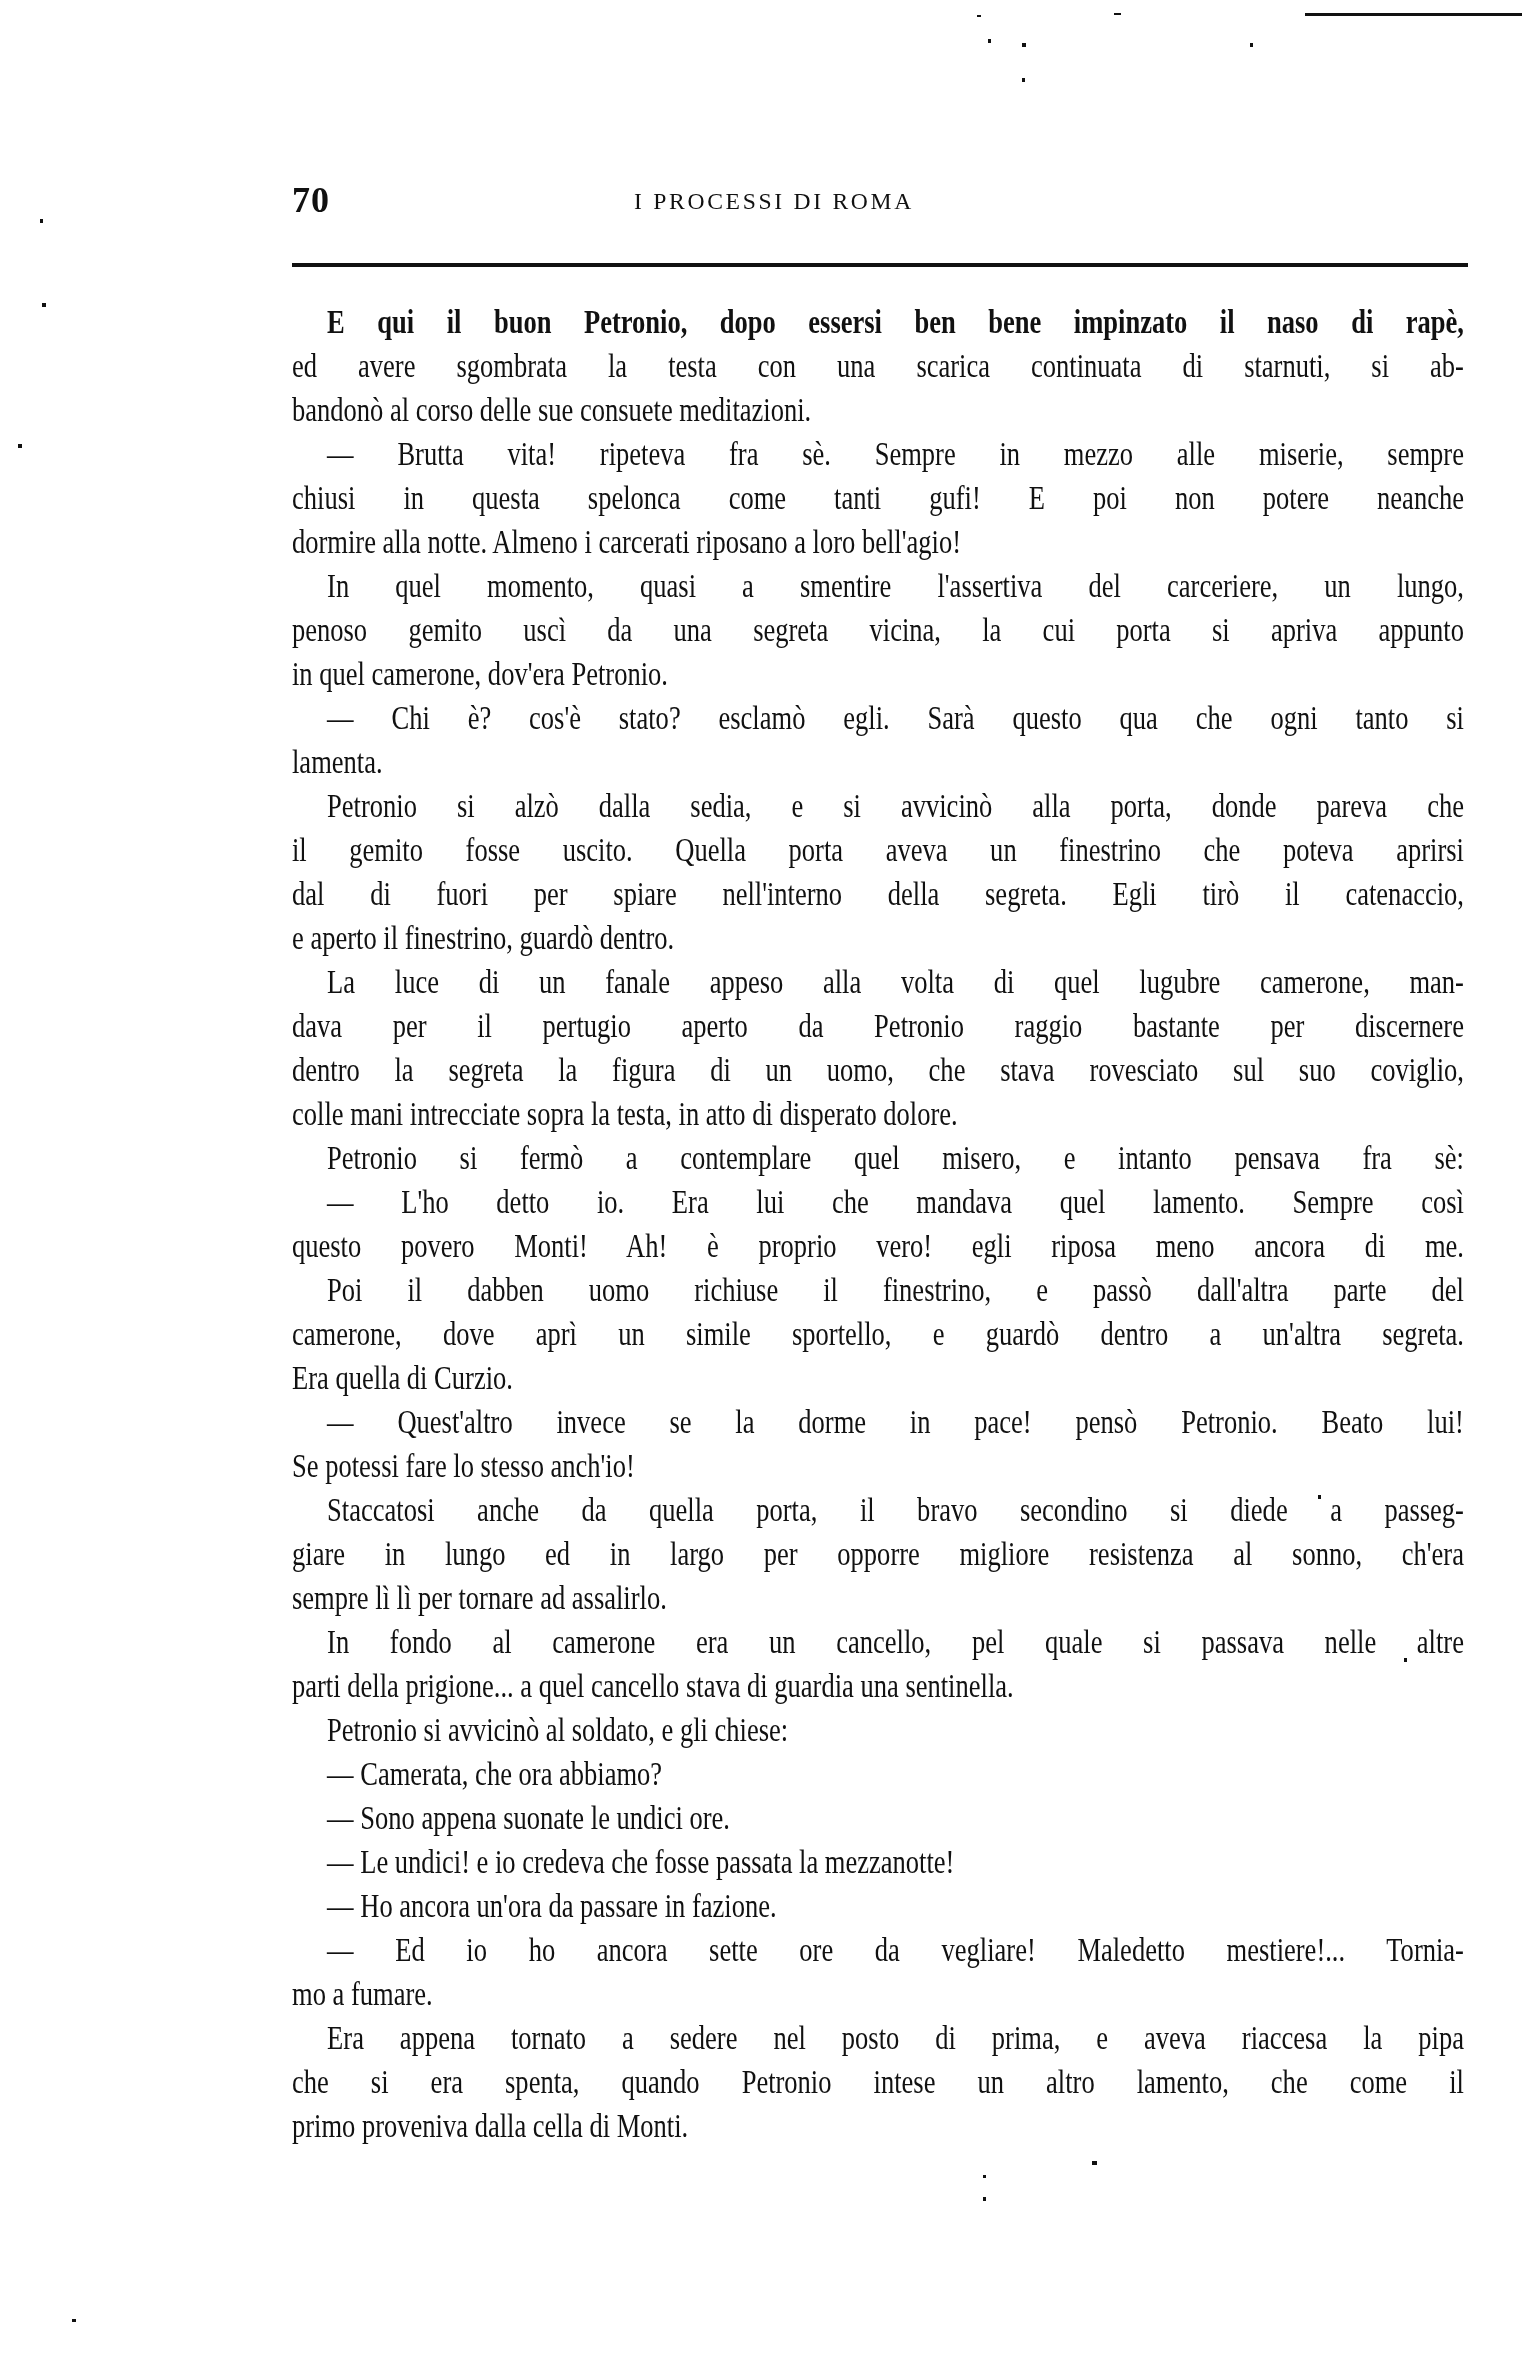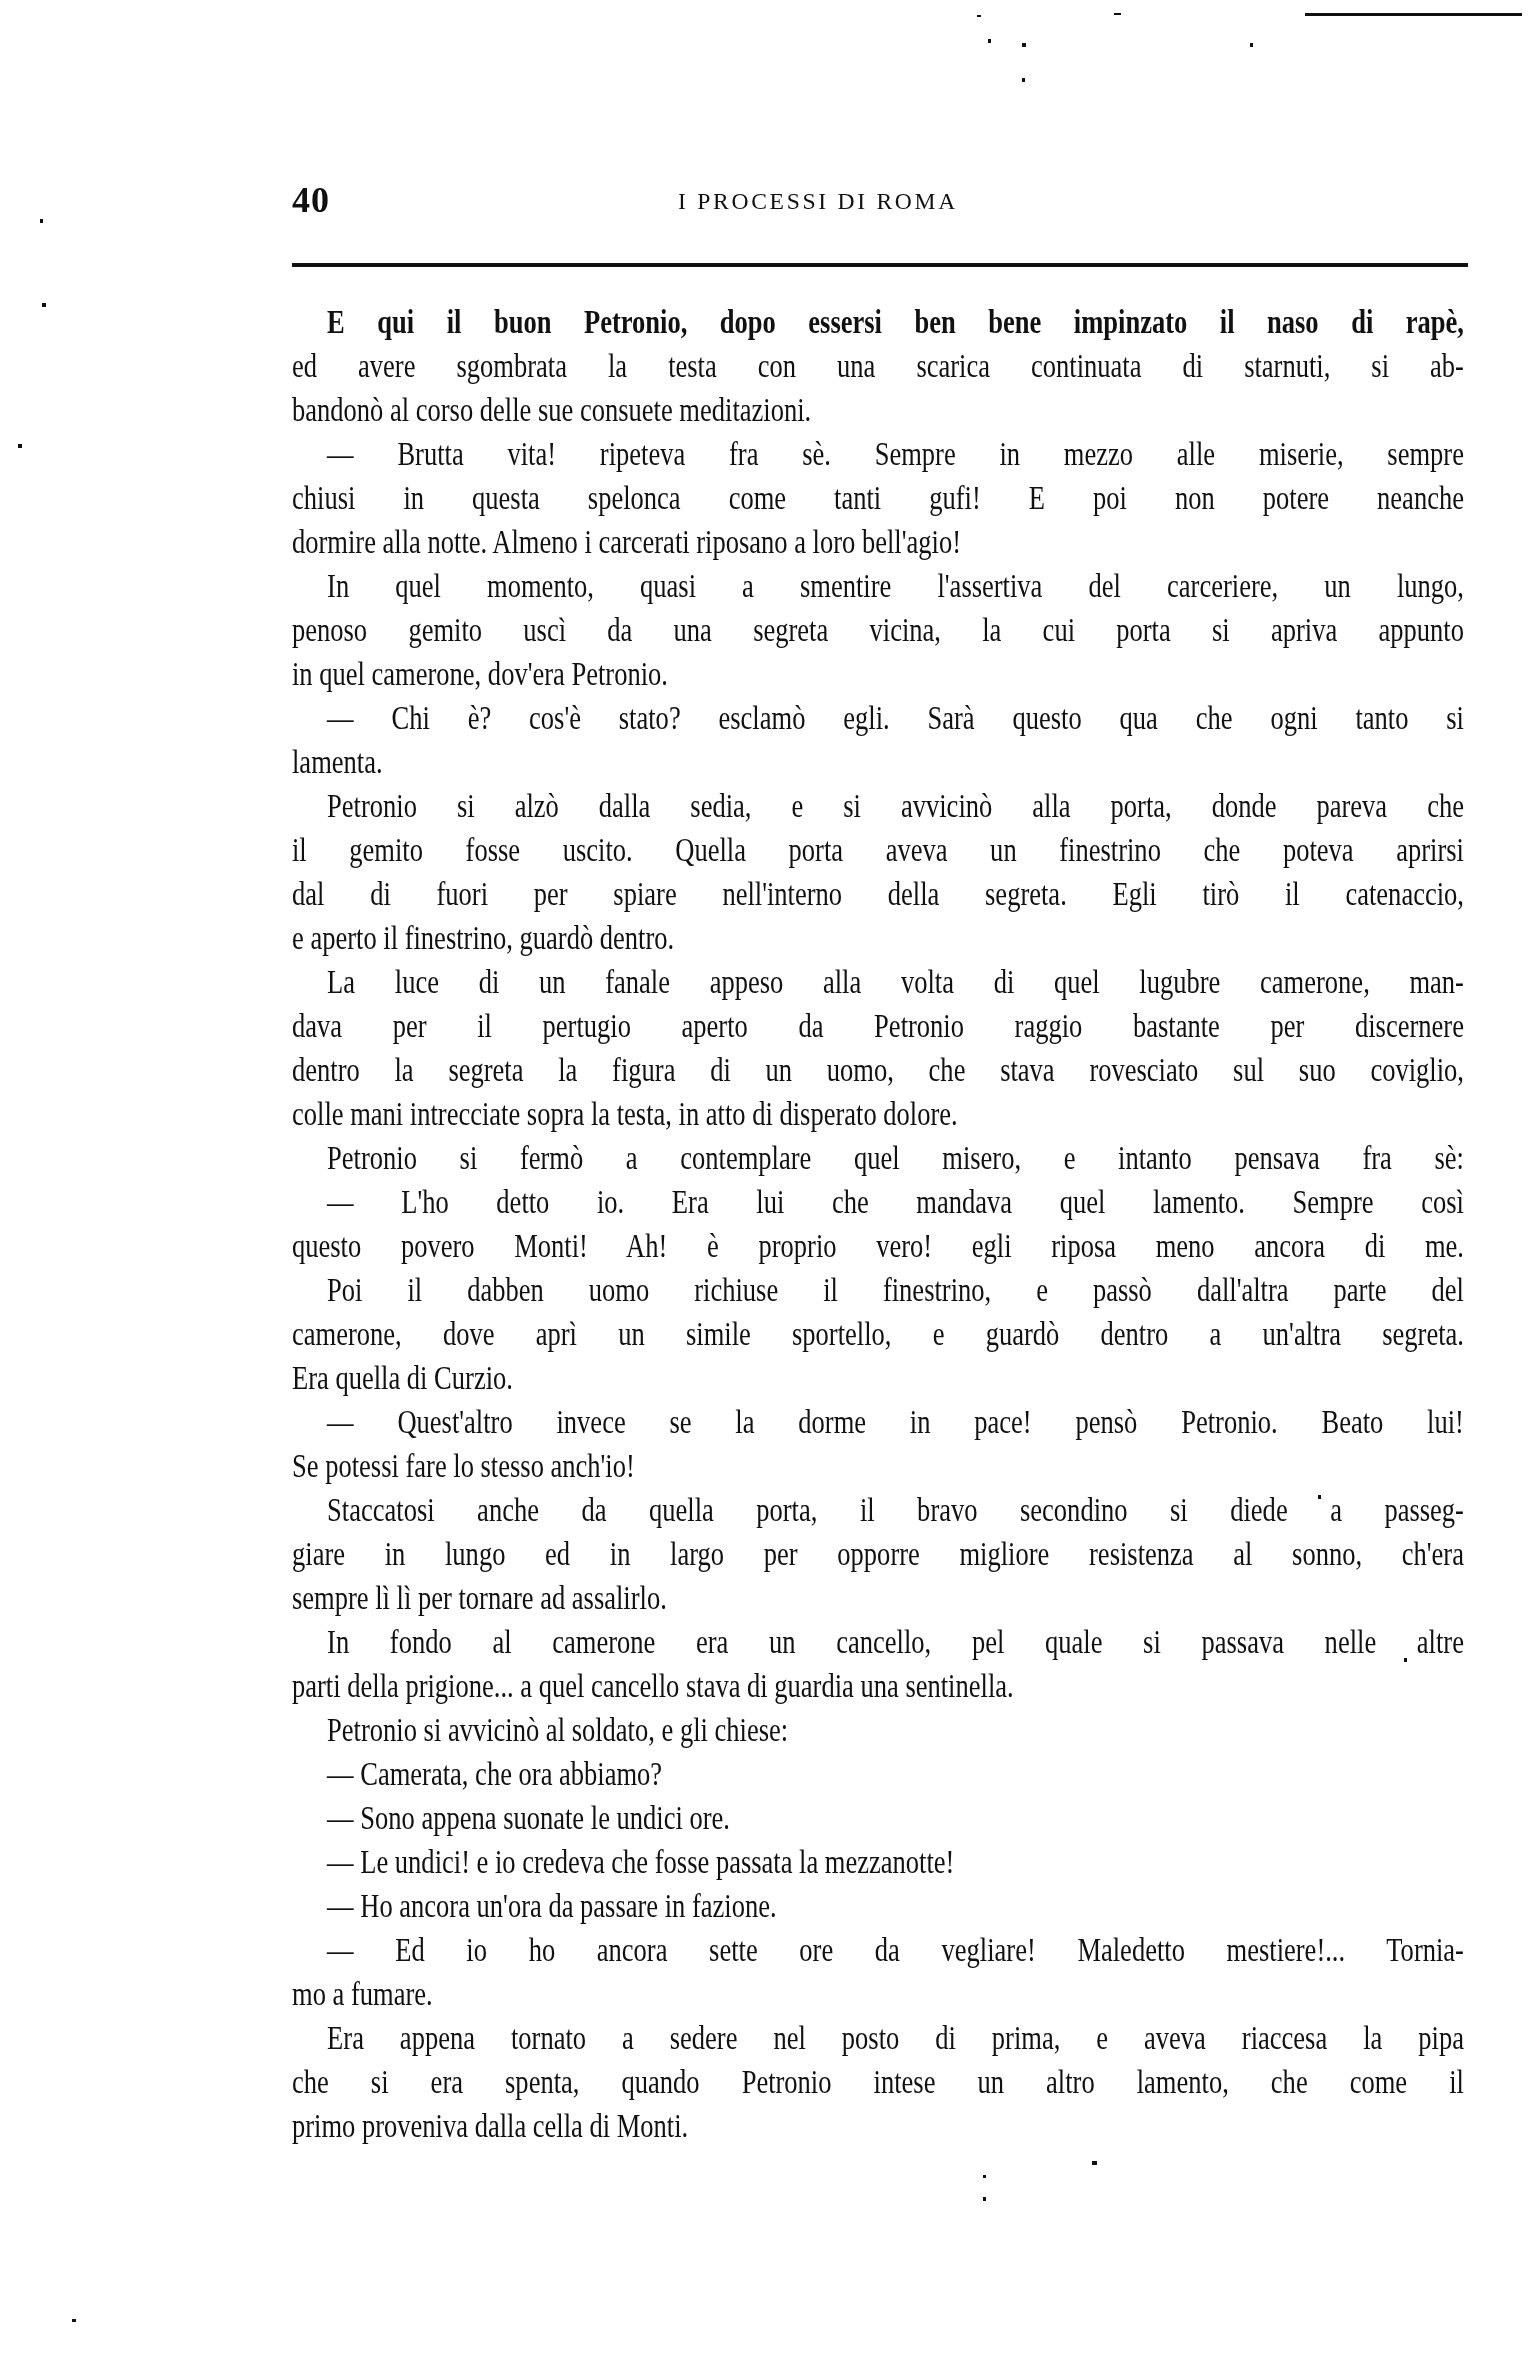--- a/index.html
+++ b/index.html
@@ -1,32 +1,32 @@
 <!DOCTYPE html>
 <html style="font-size:14.5px"><head>
 <meta charset="utf-8">
 <style>
   html, body { margin:0; padding:0; background:#ffffff; }
   body { width:1540px; height:2377px; position:relative; overflow:hidden; font-family:"Liberation Serif","DejaVu Serif",serif; color:#111; }
   .page-num { position:absolute; left:292px; top:179px; font-size:36px; font-weight:bold; letter-spacing:0.9px; }
-  .running-head { position:absolute; left:634px; top:188px; font-size:23.6px; letter-spacing:2.7px; font-variant:small-caps;margin-left:44px; }
+  .running-head { position:absolute; left:634px; top:188px; font-size:23.6px; letter-spacing:2.7px; font-variant:small-caps; }
   .rule { position:absolute; left:292px; top:263px; width:1176px; height:3.6px; background:#111; }
   .body-text { position:absolute; left:292px; top:300px; width:1172px; }
   .line { height:44px; line-height:44px; font-size:34px; white-space:nowrap; transform-origin:left center; transform:scaleX(0.78); display:block; width:128.2%; }
   .line.just { text-align:justify; text-align-last:justify; }
   .line.indent { padding-left:45px; box-sizing:border-box; }
   .speck { position:absolute; background:#111; }
   .top-rule { position:absolute; left:1305px; top:12.7px; width:217px; height:3.6px; background:#111; }
 </style>
 </head>
 <body>
 
 <div>
   <div class="top-rule"></div>
-  <div class="page-num">40</div>
+  <div class="page-num">70</div>
   <div class="running-head">I PROCESSI DI ROMA</div>
   <div class="rule"></div>
 
   <div class="body-text">
 
     <span class="line just indent"><b>E qui il buon Petronio, dopo essersi ben bene impinzato il naso di rapè,</b></span>
     <span class="line just">ed avere sgombrata la testa con una scarica continuata di starnuti, si ab-</span>
     <span class="line">bandonò al corso delle sue consuete meditazioni.</span>
 
     <span class="line just indent">— Brutta vita! ripeteva fra sè. Sempre in mezzo alle miserie, sempre</span>

